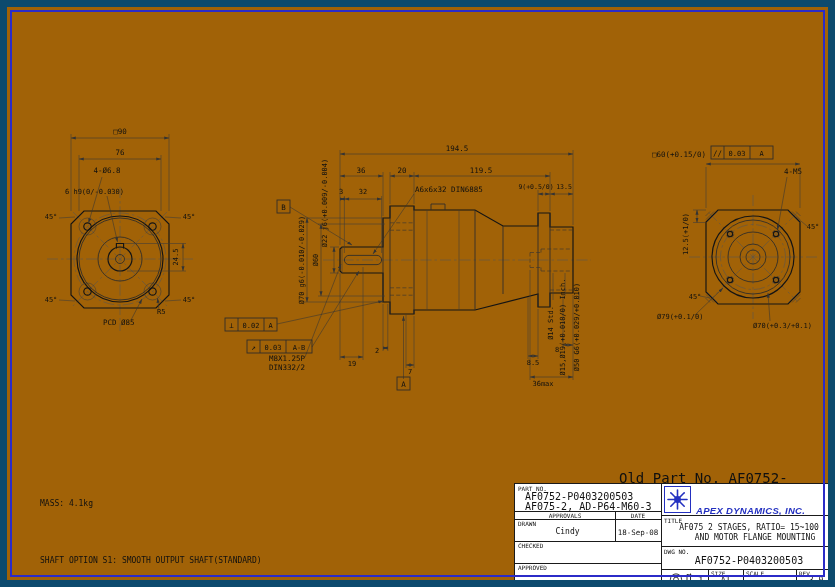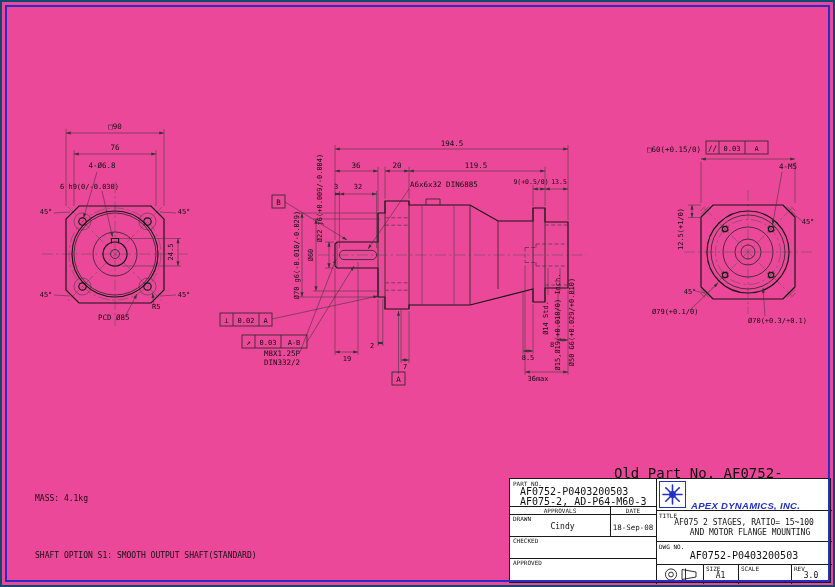--- a/index.html
+++ b/index.html
@@ -1,16 +1,16 @@
 <!DOCTYPE html>
 <html><head>
 <meta charset="utf-8">
 <style>
   html,body{margin:0;padding:0;background:#e8e8e8;}
-  .sheet{position:relative;width:835px;height:587px;background:#ec4899;border:2px solid #0c4a6e;box-sizing:border-box;overflow:hidden;font-family:"DejaVu Sans Mono",monospace;}
+  .sheet{position:relative;width:835px;height:587px;background:#a16207;border:7px solid #0c4a6e;box-sizing:border-box;overflow:hidden;font-family:"DejaVu Sans Mono",monospace;}
   .frame{position:absolute;left:3px;top:3px;right:3px;bottom:3px;border:2px solid #2b2bc8;pointer-events:none;}
   svg{position:absolute;left:0;top:0;}
   
   .ol{stroke:#141414;stroke-width:1.15;fill:none;}
   .md{stroke:#2a2a2a;stroke-width:.85;fill:none;}
   .tl{stroke:#3a3a3a;stroke-width:.55;fill:none;}
   .cl{stroke:#555;stroke-width:.55;fill:none;stroke-dasharray:11 3 2.5 3;}
   .hl{stroke:#333;stroke-width:.6;fill:none;stroke-dasharray:4 2.2;}
   .dim{stroke:#333;stroke-width:.55;fill:none;}
   .dt{font:7.5px "DejaVu Sans Mono",monospace;fill:#101010;}

